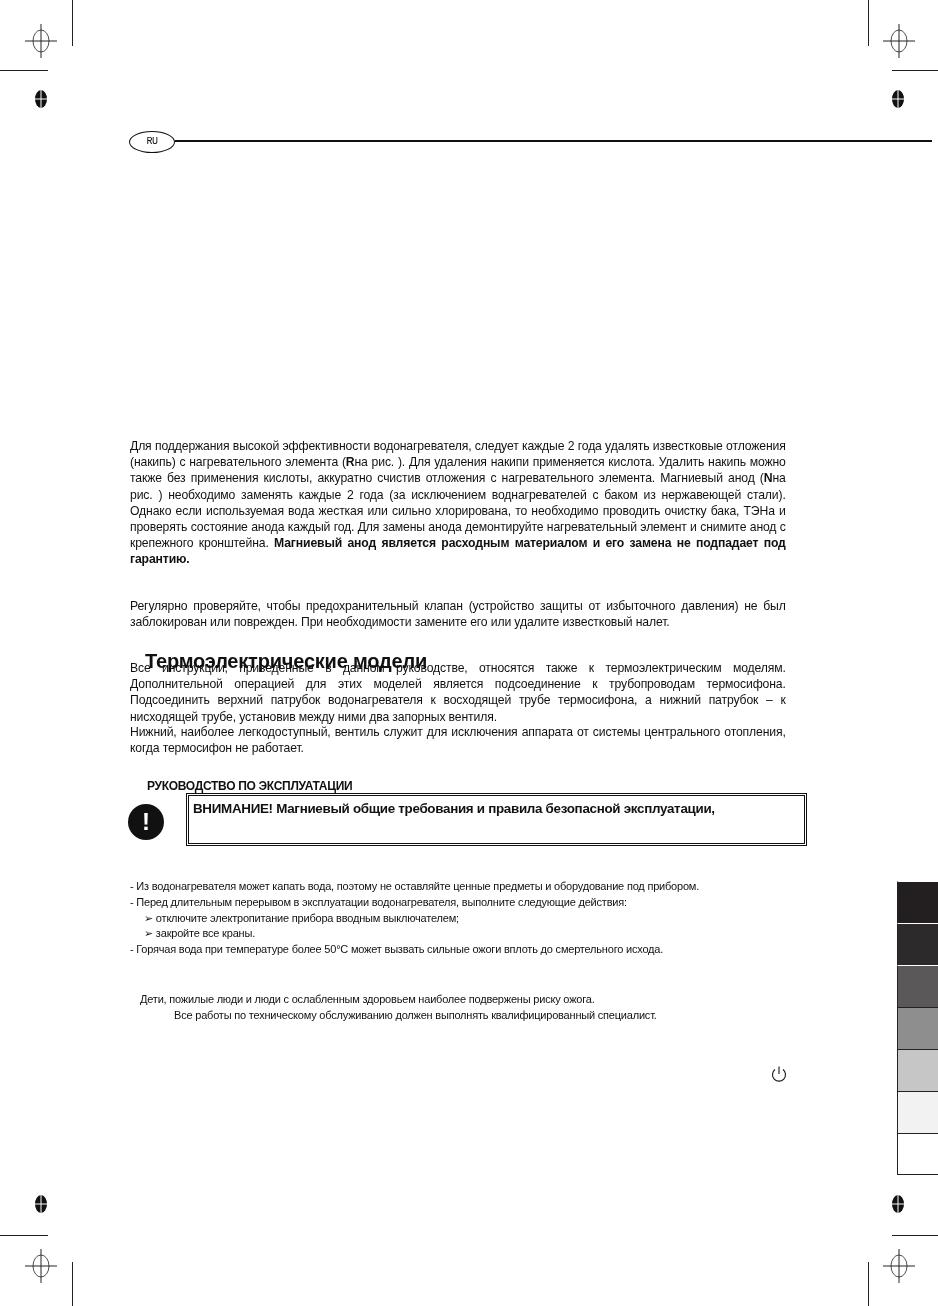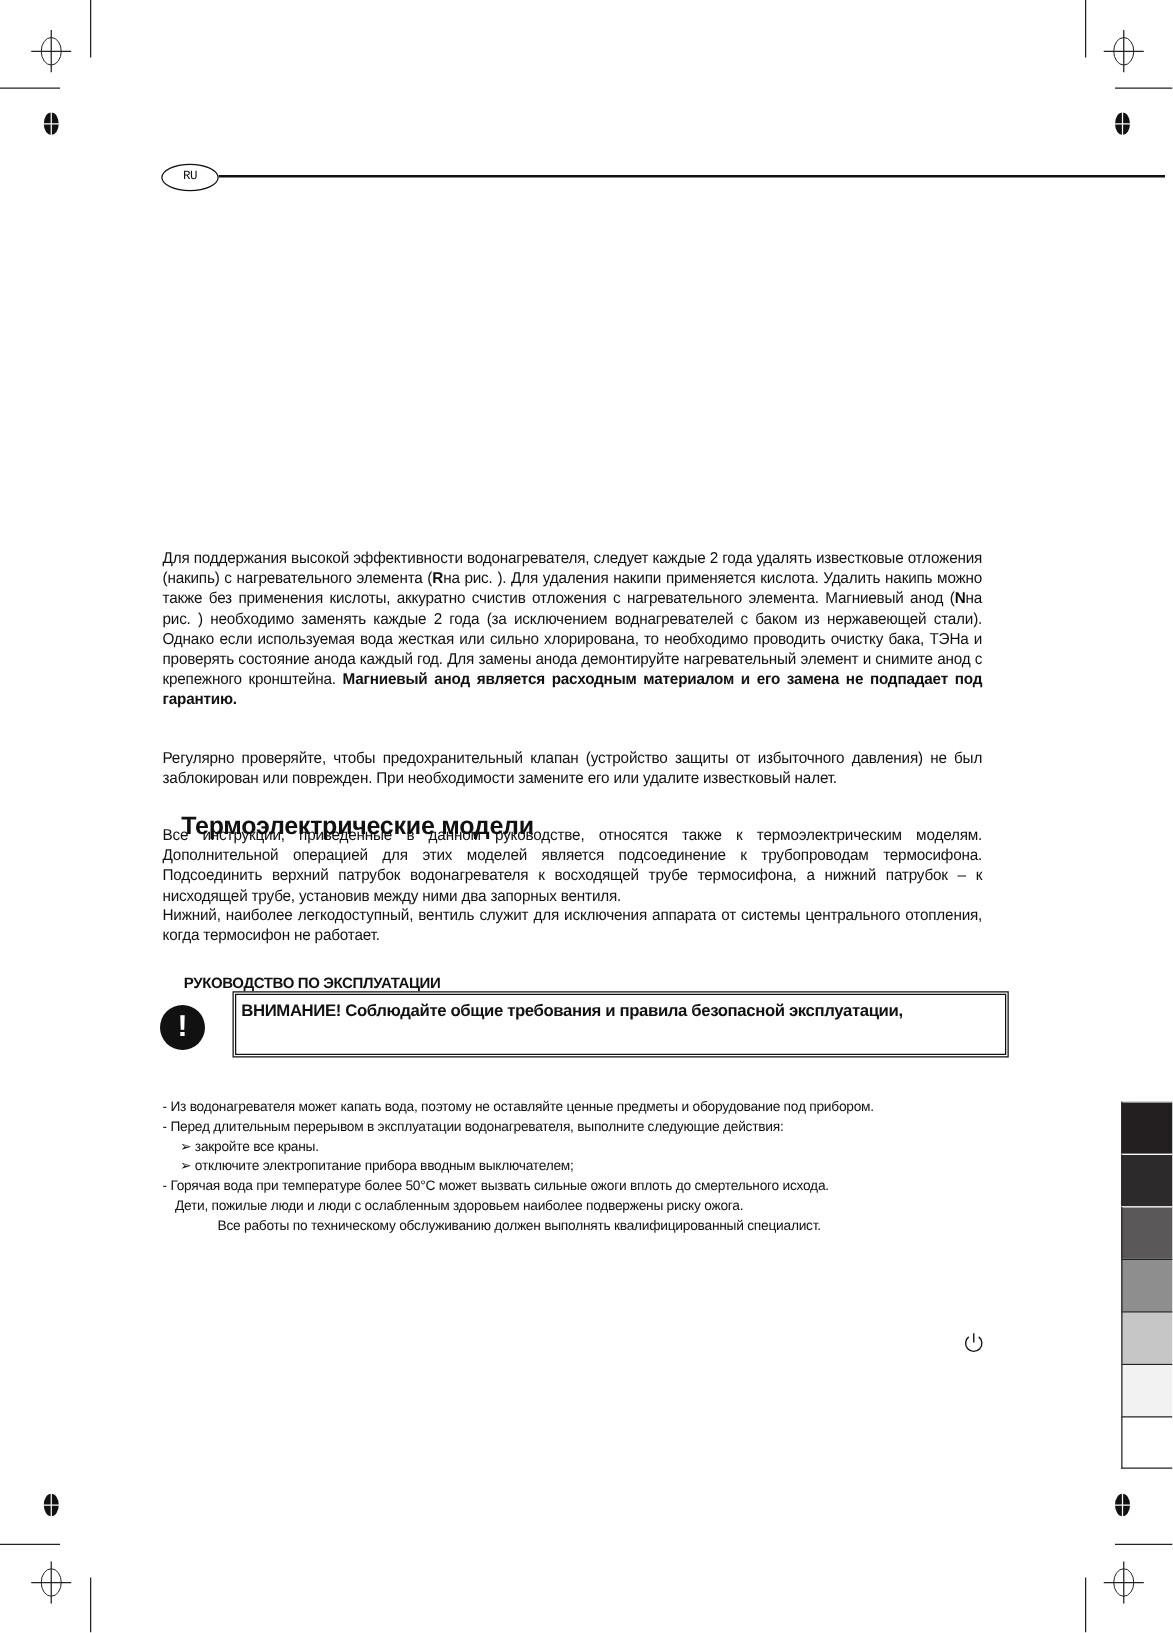--- a/index.html
+++ b/index.html
@@ -90,30 +90,30 @@
 
 <div class="para" style="top:598px;">Регулярно проверяйте, чтобы предохранительный клапан (устройство защиты от избыточного давления) не был заблокирован или поврежден. При необходимости замените его или удалите известковый налет.</div>
 
 <h2 class="sec" style="left:129px;top:634px;font-size:20px;letter-spacing:-0.2px;">Термоэлектрические модели</h2>
 <div class="para" style="top:660px;">Все инструкции, приведенные в данном руководстве, относятся также к термоэлектрическим моделям. Дополнительной операцией для этих моделей является подсоединение к трубопроводам термосифона. Подсоединить верхний патрубок водонагревателя к восходящей трубе термосифона, а нижний патрубок – к нисходящей трубе, установив между ними два запорных вентиля.</div>
 <div class="para" style="top:724px;">Нижний, наиболее легкодоступный, вентиль служит для исключения аппарата от системы центрального отопления, когда термосифон не работает.</div>
 
 <h2 class="sec" style="left:131px;top:763px;font-size:12px;letter-spacing:-0.3px;">РУКОВОДСТВО ПО ЭКСПЛУАТАЦИИ</h2>
 <div class="warn-icon">!</div>
 <div class="warn-box">
-  <div>ВНИМАНИЕ! Соблюдайте общие требования и правила безопасной эксплуатации,</div>
+  <div>ВНИМАНИЕ! Магниевый общие требования и правила безопасной эксплуатации,</div>
 </div>
 
 <div class="list" style="top:879px;">
   <div>- Из водонагревателя может капать вода, поэтому не оставляйте ценные предметы и оборудование под прибором.</div>
   <div>- Перед длительным перерывом в эксплуатации водонагревателя, выполните следующие действия:</div>
+  <div style="padding-left:14px;">➢ отключите электропитание прибора вводным выключателем;</div>
   <div style="padding-left:14px;">➢ закройте все краны.</div>
-  <div style="padding-left:14px;">➢ отключите электропитание прибора вводным выключателем;</div>
   <div>- Горячая вода при температуре более 50°C может вызвать сильные ожоги вплоть до смертельного исхода.</div>
-  <div style="padding-left:10px;">Дети, пожилые люди и люди с ослабленным здоровьем наиболее подвержены риску ожога.</div>
+  <div style="padding-left:10px;margin-top:34px;">Дети, пожилые люди и люди с ослабленным здоровьем наиболее подвержены риску ожога.</div>
   <div style="font-weight:normal;margin-left:44px;">Все работы по техническому обслуживанию должен выполнять квалифицированный специалист.</div>
 </div>
 
 <svg class="power-icon" viewBox="0 0 18 18">
   <path d="M5 4.5 A6.5 6.5 0 1 0 13 4.5" fill="none" stroke="#111" stroke-width="1.1"></path>
   <line x1="9" y1="1.5" x2="9" y2="9" stroke="#111" stroke-width="1.1"></line>
 </svg>
 
 <div class="swatch" style="top:881px;background:#231f20;"></div>
 <div class="swatch" style="top:923px;background:#2d2a2b;"></div>

